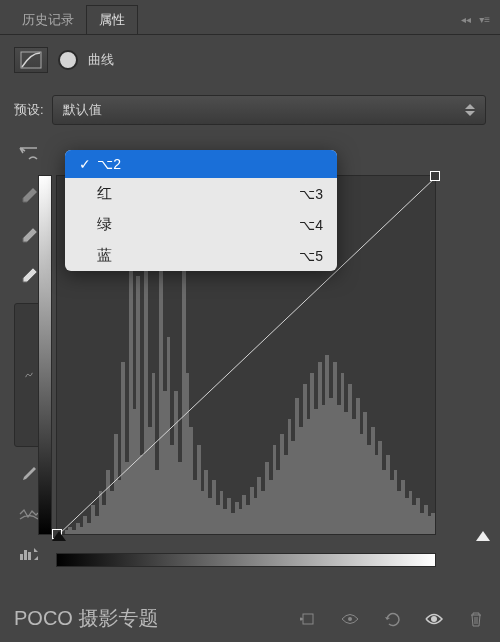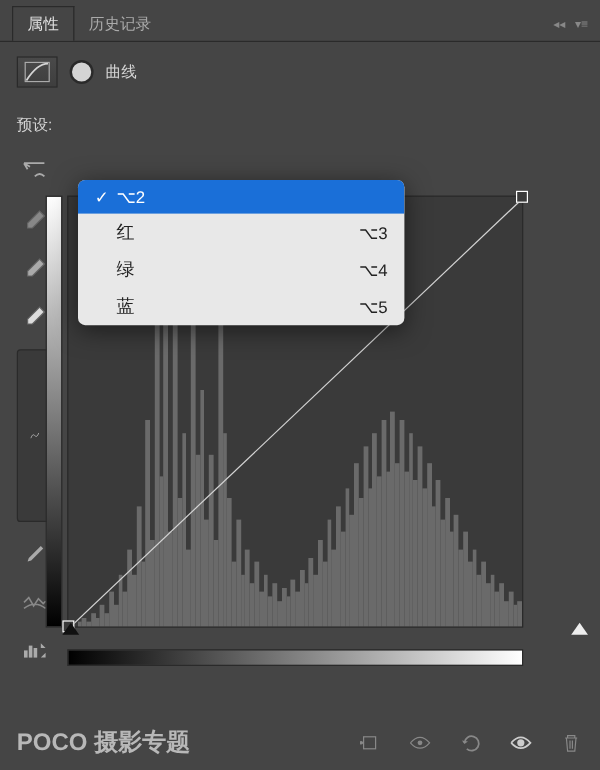--- a/index.html
+++ b/index.html
@@ -32,50 +32,57 @@
 .grad-v{width:14px;height:360px;background:linear-gradient(#fff,#000);border:1px solid #2a2a2a;position:absolute;left:-18px;top:0}
 .grad-h{width:380px;height:14px;background:linear-gradient(to right,#000,#fff);border:1px solid #2a2a2a;margin-top:18px;position:relative}
 .slider-tri{position:absolute;top:-10px;width:0;height:0;border-left:7px solid transparent;border-right:7px solid transparent;border-bottom:10px solid}
 .dropdown{position:absolute;left:65px;top:150px;width:272px;background:#e8e8e8;border-radius:6px;box-shadow:0 4px 20px rgba(0,0,0,.5);overflow:hidden;z-index:10}
 .dd-item{display:flex;align-items:center;padding:6px 14px;color:#222;font-size:15px;cursor:pointer}
 .dd-item.selected{background:#1a6fd8;color:#fff}
 .dd-check{width:18px;font-size:14px}
 .dd-label{flex:1}
 .dd-sc{font-size:14px}
 .footer{position:absolute;bottom:10px;left:0;right:0;display:flex;align-items:center;padding:0 14px;gap:24px}
-.wm{font-size:20px;font-weight:bold;color:#b8b8b8}
+.wm{font-size:20px;font-weight:normal;color:#b8b8b8}
 .wm-sub{font-size:10px;color:#888}
 .footer-icns{margin-left:auto;display:flex;gap:22px;color:#888;align-items:center}
 .footer-icn{width:20px;height:18px;display:flex;align-items:center;justify-content:center;cursor:pointer}
 </style>
 </head>
 <body>
 
 <div class="tabs">
+  <div class="tab">历史记录</div>
   <div class="tab active">属性</div>
-  <div class="tab">历史记录</div>
   <div class="tab-ctrl">
     <span>◂◂</span>
     <span>▾≡</span>
   </div>
 </div>
 
 <div class="hdr">
   <div class="hdr-icn">
     <svg viewBox="0 0 22 18">
         <rect x="1" y="1" width="20" height="16" fill="none" stroke="#aaa" stroke-width="1"></rect>
         <path d="M2 16 Q11 2 20 2" fill="none" stroke="#d4d4d4" stroke-width="1.5"></path>
       </svg>
   </div>
   <div class="mask-icn"></div>
   <span>曲线</span>
 </div>
 
 <div class="preset">
   <span>预设:</span>
+  <div class="sel">
+    <span>默认值</span>
+    <span style="display:flex;flex-direction:column;gap:2px">
+        <span class="sel-arr" style="transform:rotate(180deg)"></span>
+        <span class="sel-arr"></span>
+      </span>
+  </div>
 </div>
 
 <div class="btn-row">
   <div class="tool-icn">
     <svg width="24" height="20" viewBox="0 0 24 20">
         <path d="M3 3 L20 3 M3 3 L6 8 M3 3 L8 6 M12 14 Q16 10 20 14" stroke="#aaa" fill="none" stroke-width="1.5"></path>
       </svg>
   </div>
 </div>
 

